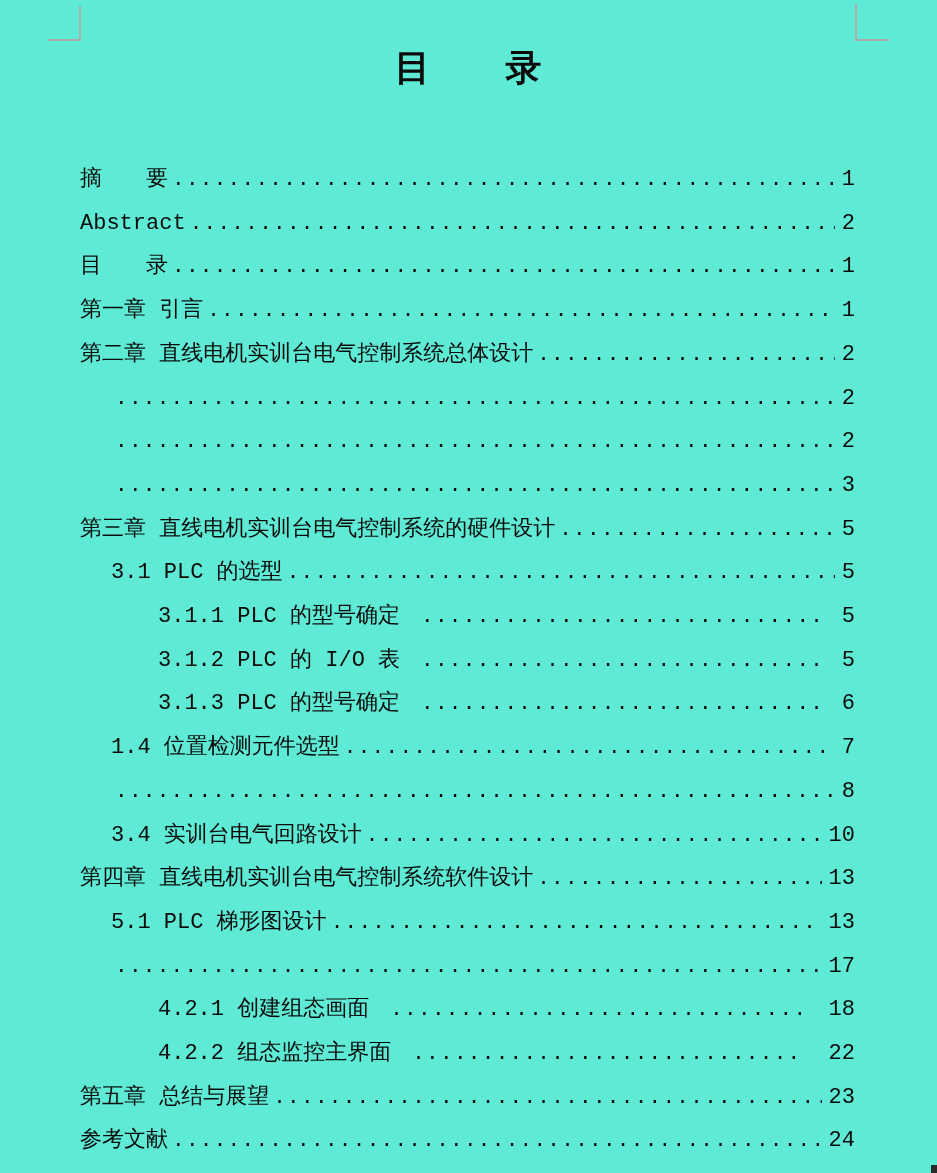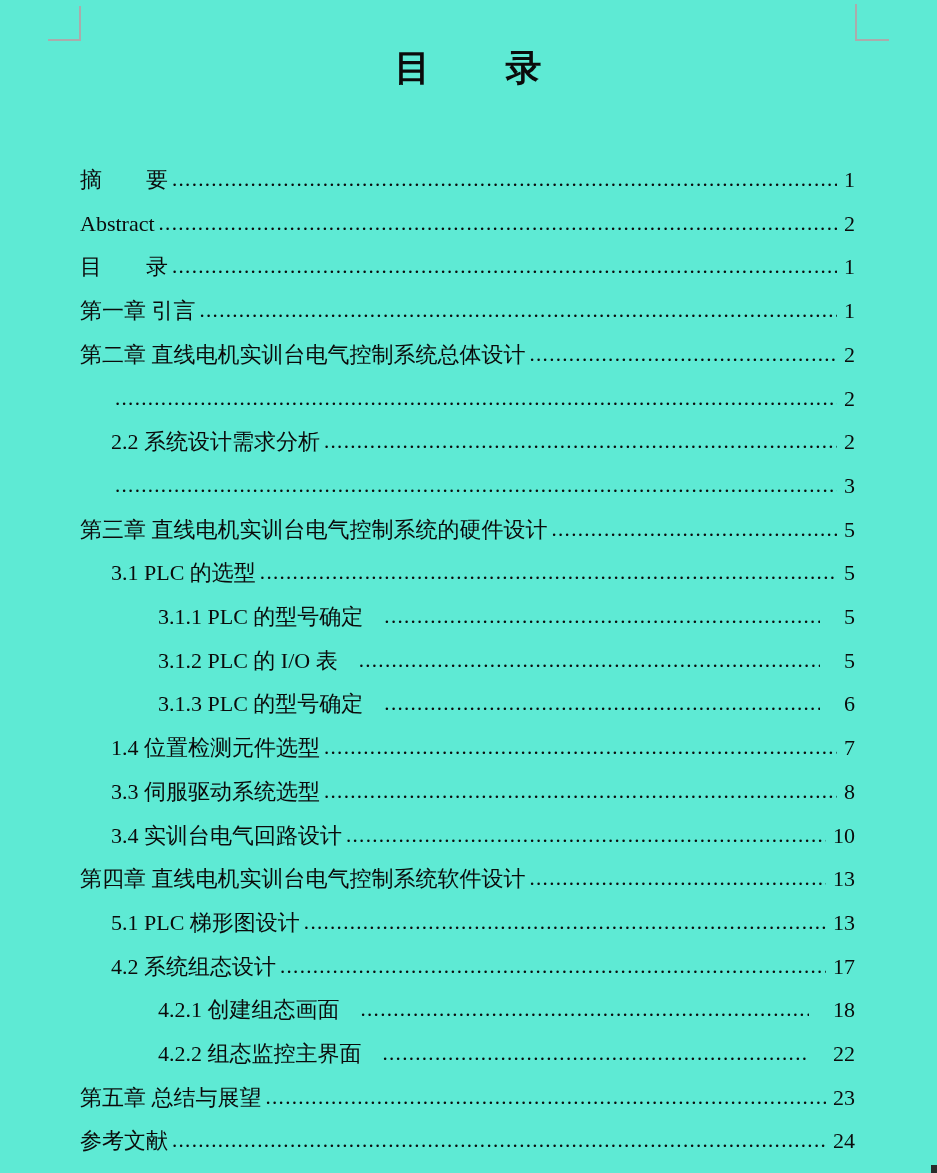--- a/index.html
+++ b/index.html
@@ -51,20 +51,21 @@
     left: 80px;
     right: 82px;
     top: 158px;
   }
   .toc-row {
     display: flex;
     align-items: flex-end;
     font-size: 22px;
     line-height: 43.7px;
     white-space: pre;
+    font-family: Liberation Mono, monospace;
   }
   .toc-row.lvl1 { padding-left: 31px; }
   .toc-row.lvl2 { padding-left: 78px; gap: 17px; }
   .toc-label {
     flex: none;
   }
   .toc-dots {
     flex: 1 1 auto;
     overflow: hidden;
     white-space: nowrap;
@@ -115,21 +116,20 @@
       <div class="toc-row lvl0">
       <span class="toc-label">第二章 直线电机实训台电气控制系统总体设计</span>
       <span class="toc-dots">............................................................................................................................................................................................................................................................................................................</span>
       <span class="toc-page">2</span>
     </div>
       <div class="toc-row lvl1">
       <span class="toc-dots">............................................................................................................................................................................................................................................................................................................</span>
       <span class="toc-page">2</span>
     </div>
       <div class="toc-row lvl1">
-      <span class="toc-label">2.2 系统设计需求分析</span>
       <span class="toc-dots">............................................................................................................................................................................................................................................................................................................</span>
       <span class="toc-page">2</span>
     </div>
       <div class="toc-row lvl1">
       <span class="toc-dots">............................................................................................................................................................................................................................................................................................................</span>
       <span class="toc-page">3</span>
     </div>
       <div class="toc-row lvl0">
       <span class="toc-label">第三章 直线电机实训台电气控制系统的硬件设计</span>
       <span class="toc-dots">............................................................................................................................................................................................................................................................................................................</span>
@@ -154,41 +154,39 @@
       <span class="toc-label">3.1.3 PLC 的型号确定</span>
       <span class="toc-dots">............................................................................................................................................................................................................................................................................................................</span>
       <span class="toc-page">6</span>
     </div>
       <div class="toc-row lvl1">
       <span class="toc-label">1.4 位置检测元件选型</span>
       <span class="toc-dots">............................................................................................................................................................................................................................................................................................................</span>
       <span class="toc-page">7</span>
     </div>
       <div class="toc-row lvl1">
-      <span class="toc-label">3.3 伺服驱动系统选型</span>
       <span class="toc-dots">............................................................................................................................................................................................................................................................................................................</span>
       <span class="toc-page">8</span>
     </div>
       <div class="toc-row lvl1">
       <span class="toc-label">3.4 实训台电气回路设计</span>
       <span class="toc-dots">............................................................................................................................................................................................................................................................................................................</span>
       <span class="toc-page">10</span>
     </div>
       <div class="toc-row lvl0">
       <span class="toc-label">第四章 直线电机实训台电气控制系统软件设计</span>
       <span class="toc-dots">............................................................................................................................................................................................................................................................................................................</span>
       <span class="toc-page">13</span>
     </div>
       <div class="toc-row lvl1">
       <span class="toc-label">5.1 PLC 梯形图设计</span>
       <span class="toc-dots">............................................................................................................................................................................................................................................................................................................</span>
       <span class="toc-page">13</span>
     </div>
       <div class="toc-row lvl1">
-      <span class="toc-label">4.2 系统组态设计</span>
       <span class="toc-dots">............................................................................................................................................................................................................................................................................................................</span>
       <span class="toc-page">17</span>
     </div>
       <div class="toc-row lvl2">
       <span class="toc-label">4.2.1 创建组态画面</span>
       <span class="toc-dots">............................................................................................................................................................................................................................................................................................................</span>
       <span class="toc-page">18</span>
     </div>
       <div class="toc-row lvl2">
       <span class="toc-label">4.2.2 组态监控主界面</span>

